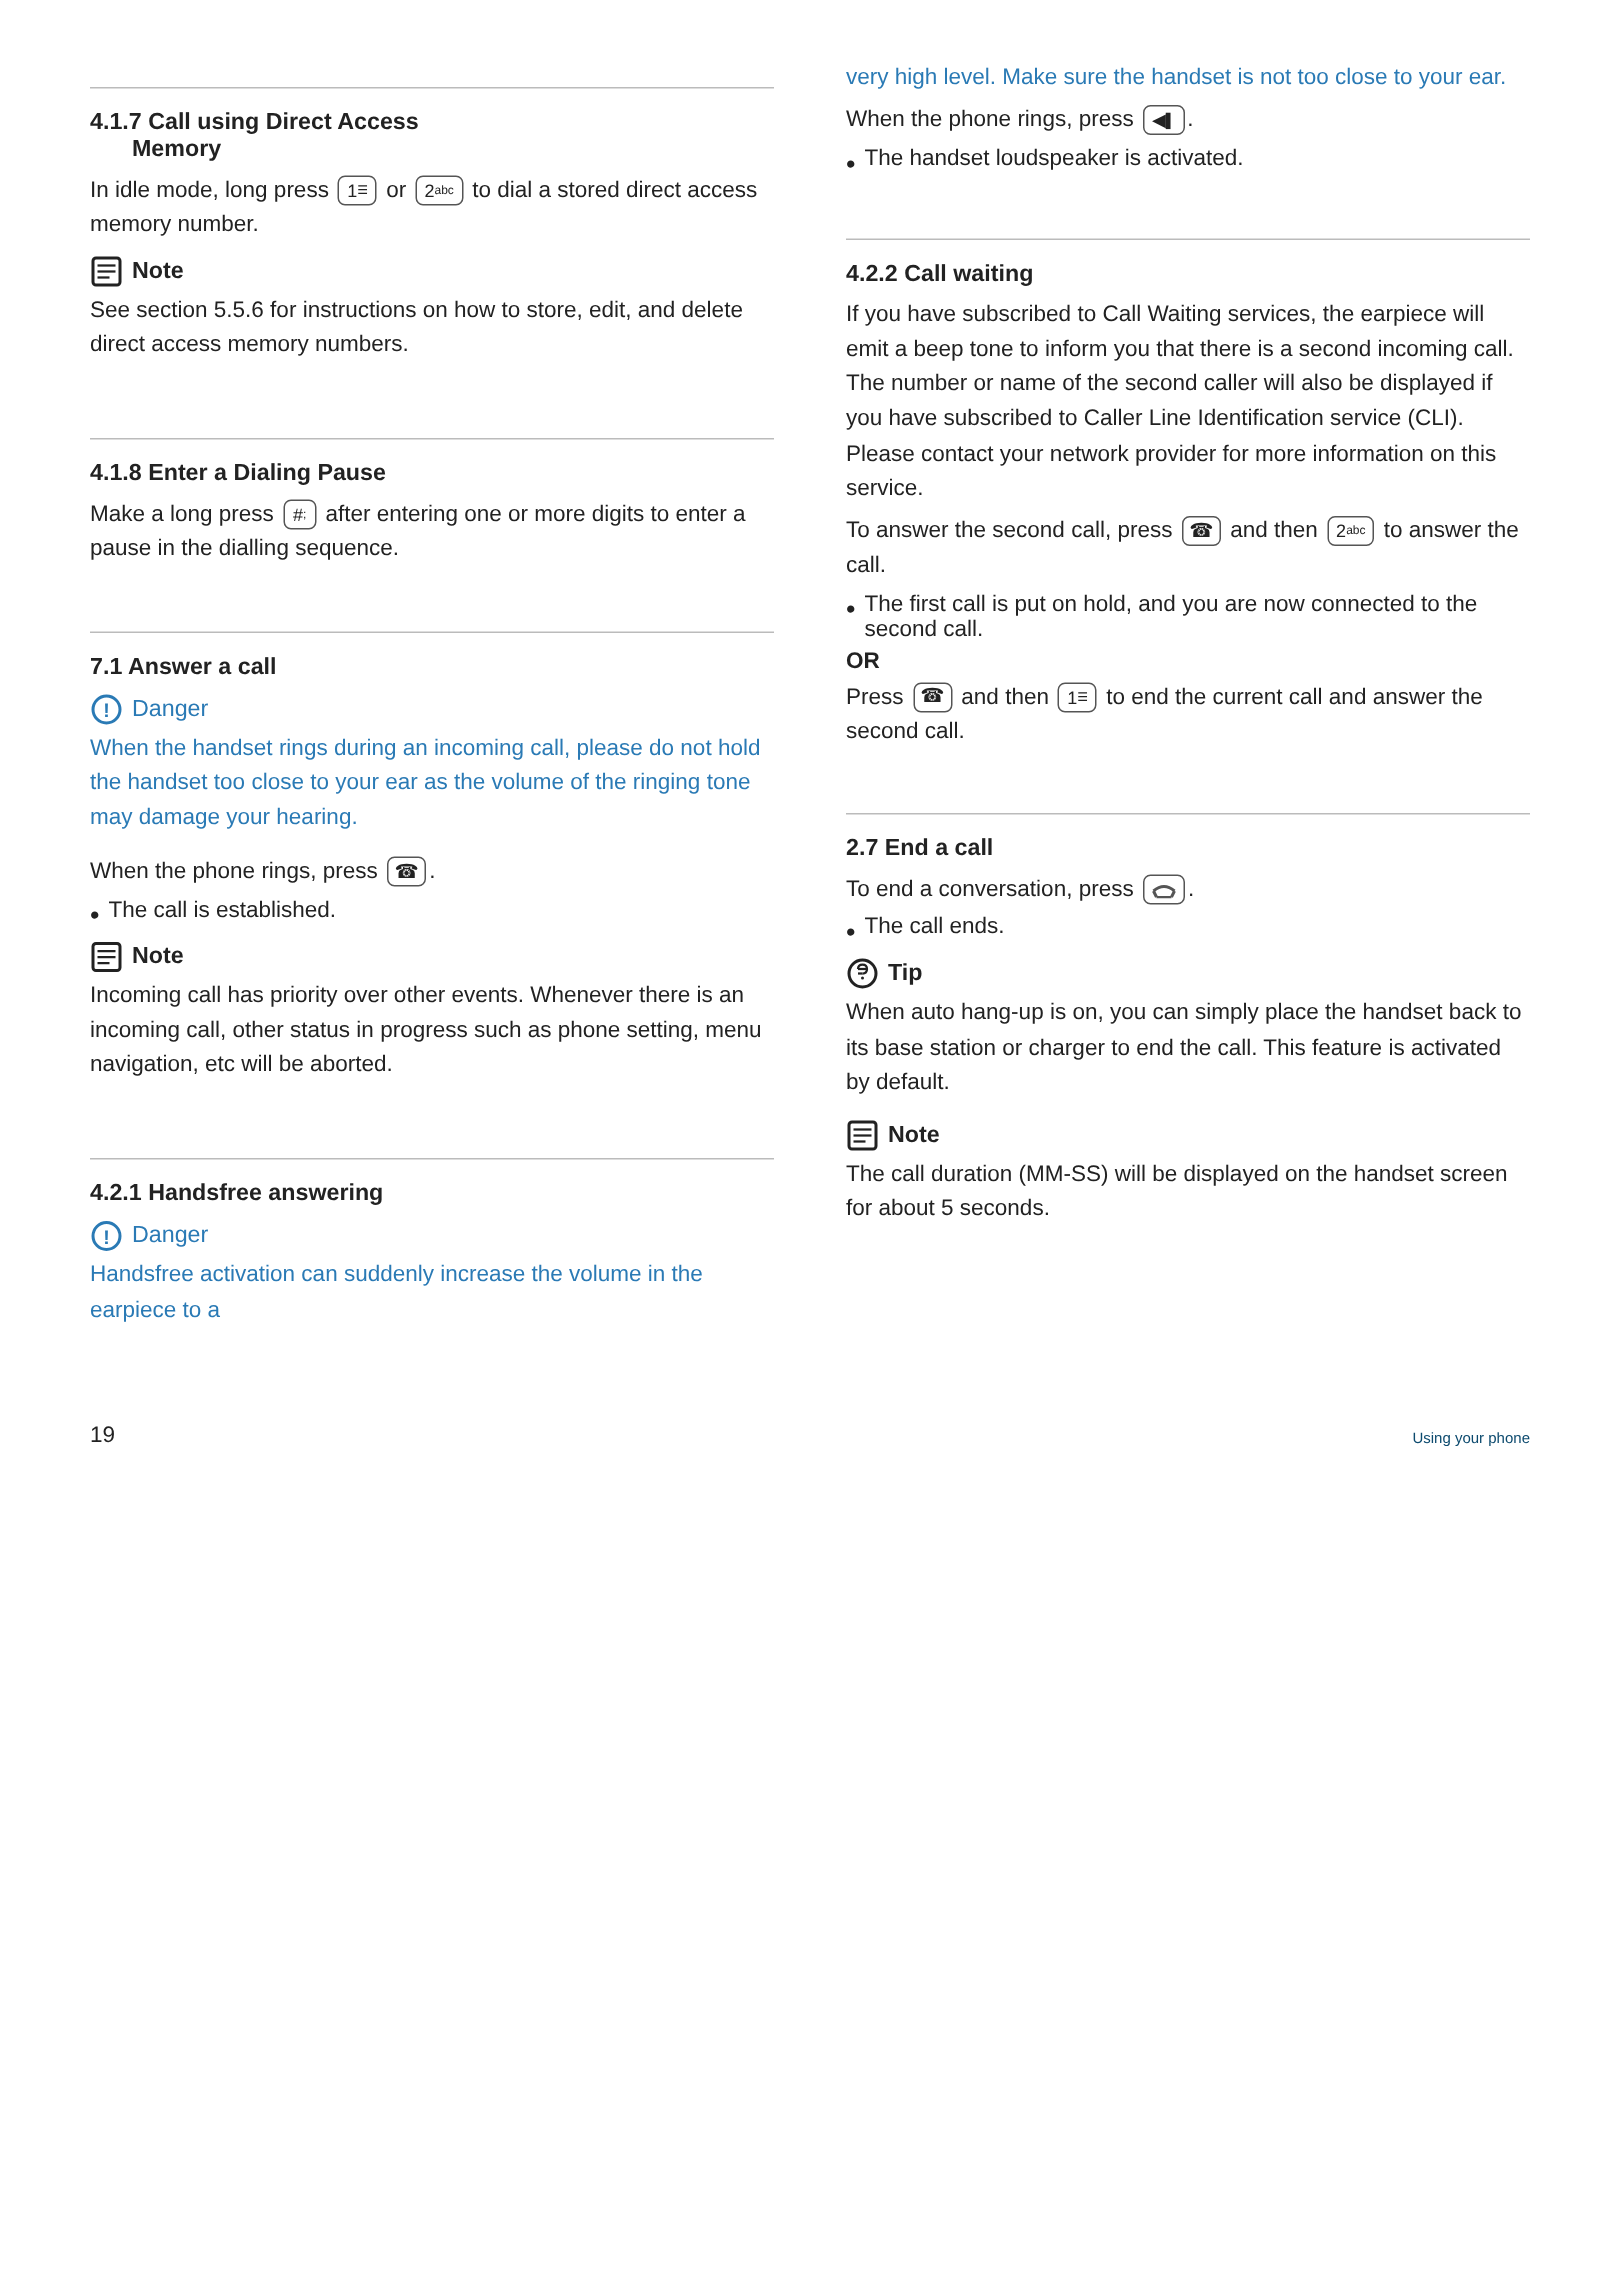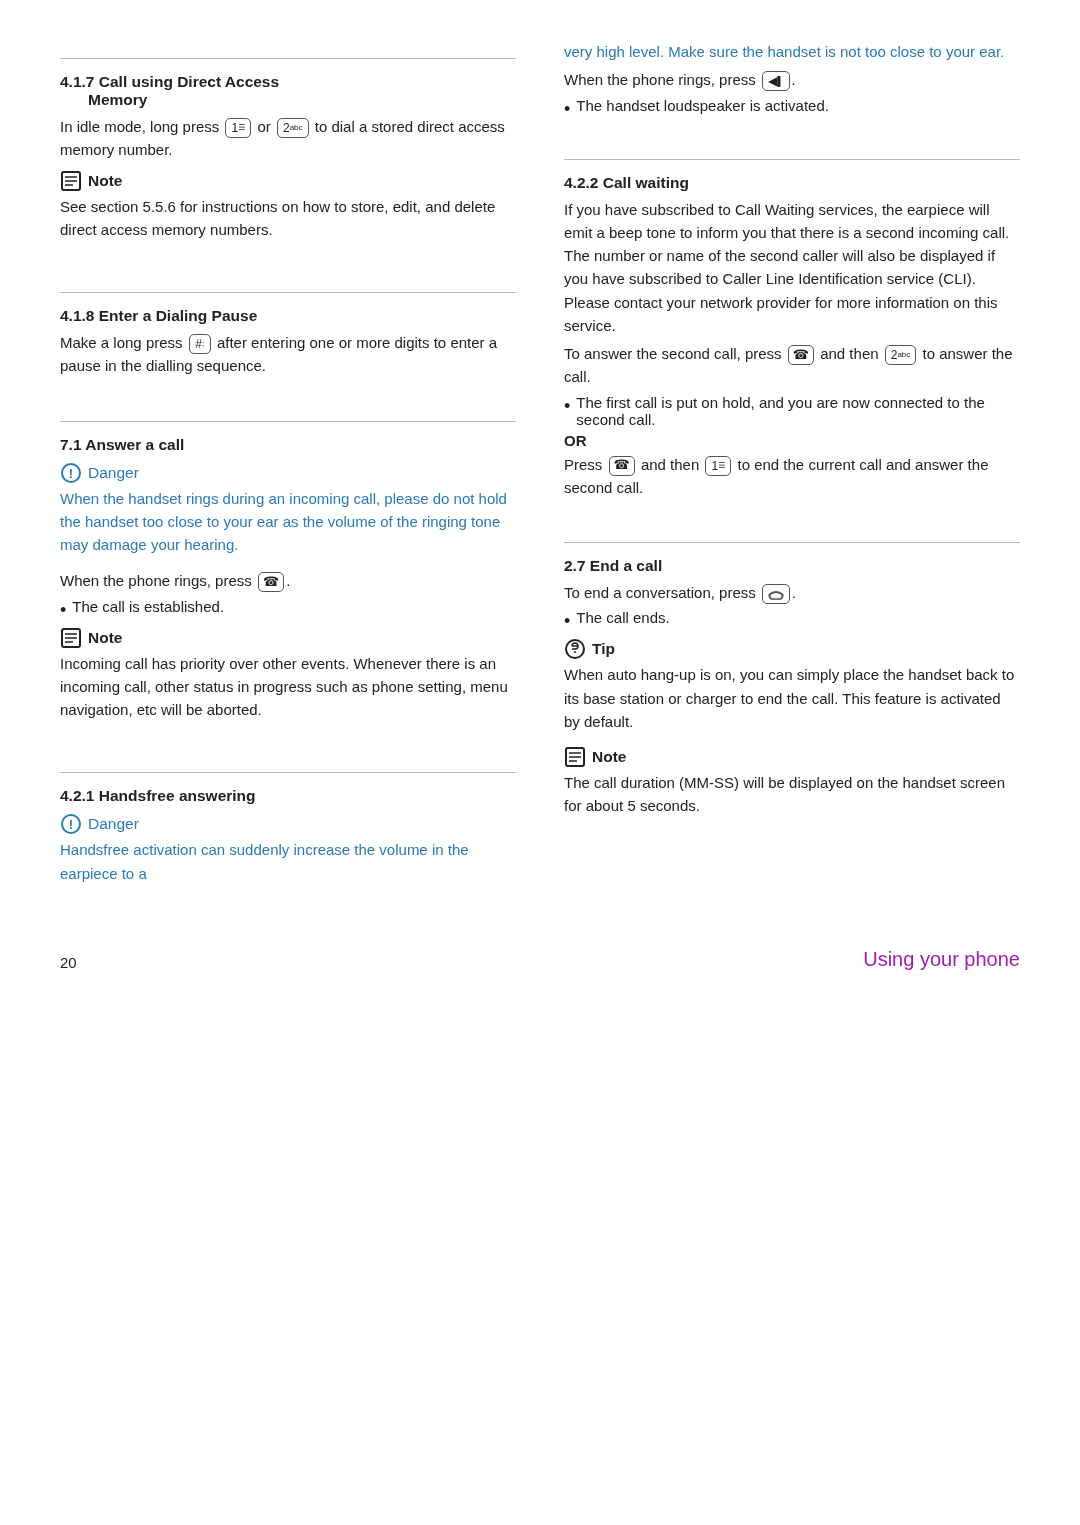--- a/index.html
+++ b/index.html
@@ -102,22 +102,22 @@
       align-items: flex-end;
       margin-top: 30px;
       border-top: none;
     }
     .page-number {
       font-size: 15px;
       color: #222;
       font-weight: normal;
     }
     .footer-link {
-      color: #a21caf;
-      font-size: 20px;
+      color: #0c4a6e;
+      font-size: 10px;
     }
     
     .btn-icon {
       display: inline-flex;
       align-items: center;
       justify-content: center;
       border: 1.5px solid #555;
       border-radius: 5px;
       padding: 1px 5px;
       font-size: 12px;
@@ -334,15 +334,15 @@
           <span class="note-label">Note</span>
         </div>
         <p class="body-text">The call duration (MM-SS) will be displayed on the handset screen for about 5 seconds.</p>
       </div>
     </div>
 
   </div>
 </div>
 
 <div class="page-footer">
-  <span class="page-number">20</span>
+  <span class="page-number">19</span>
   <span class="footer-link">Using your phone</span>
 </div>
 
 </body></html>

